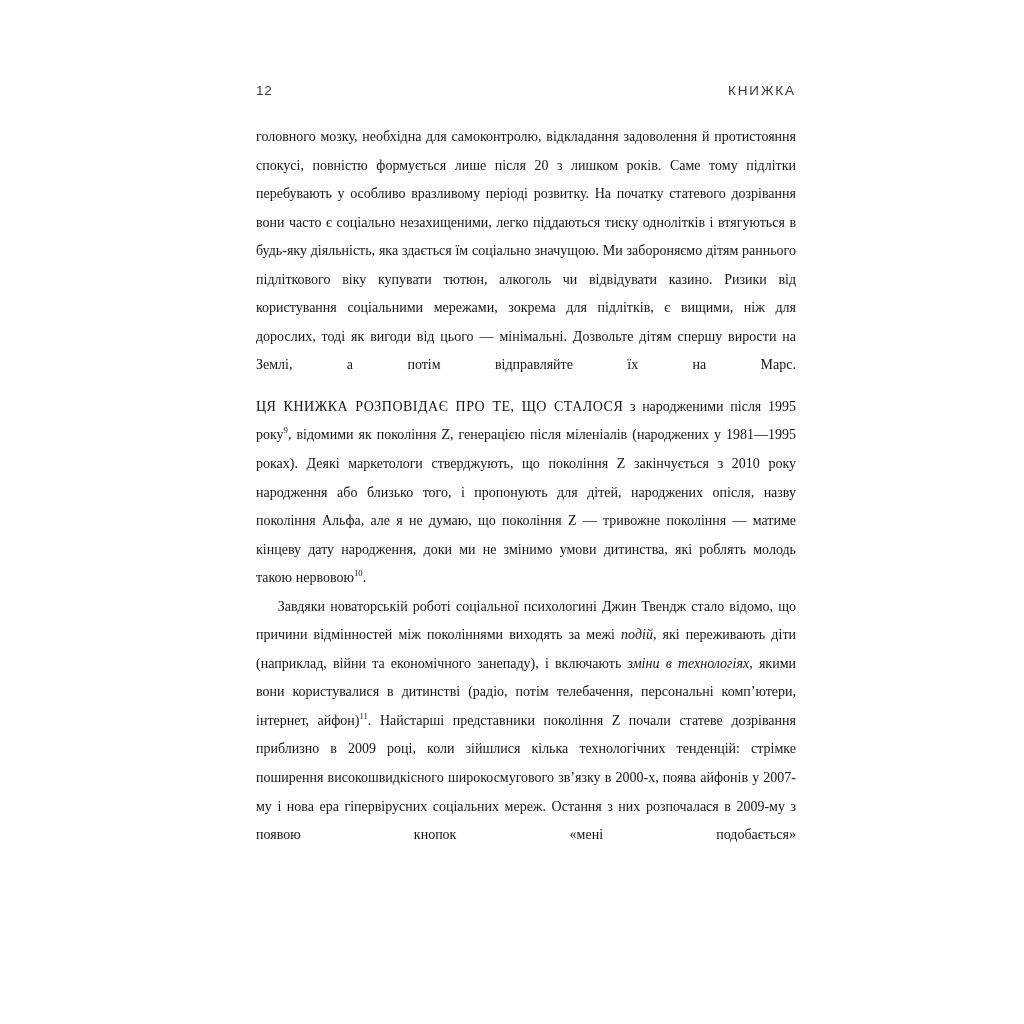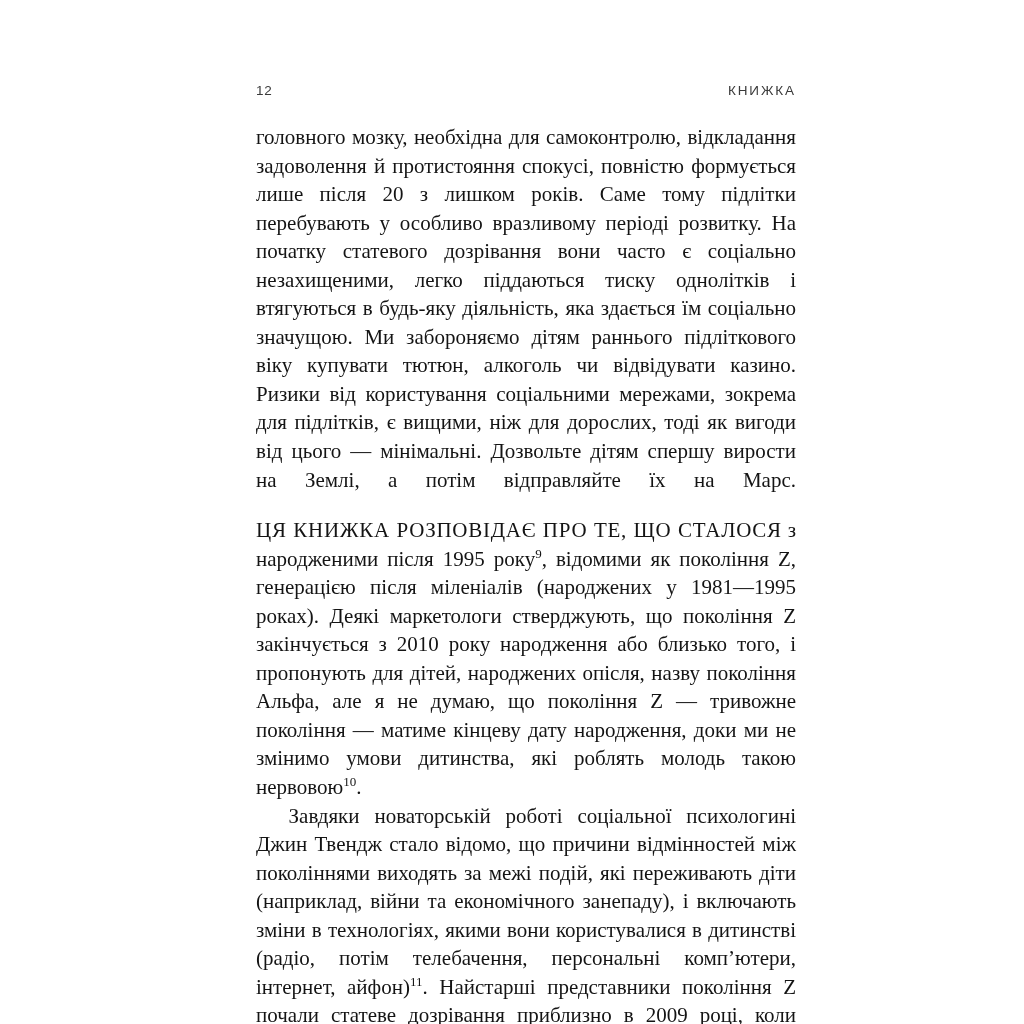--- a/index.html
+++ b/index.html
@@ -50,44 +50,45 @@
   
   .textblock {
     position: absolute;
     left: 256px;
     top: 123px;
     width: 540px;
   }
 
   p.para {
     margin: 0;
-    font-size: 21px;
+    font-size: 14px;
     line-height: 28.55px;
     text-align: justify;
     text-align-last: left;
     text-justify: inter-word;
     hyphens: none;
     word-spacing: 0.02em;
     color: #141414;
   }
   p.para.indent {
     text-indent: 1.55em;
   }
   p.para.gap-before {
-    margin-top: 22px;
+    margin-top: 13px;
   }
   p.para.last-full {
     text-align-last: justify;
   }
 
   .smallcaps {
     font-variant: normal;
     letter-spacing: 0.035em;
   }
   .ital {
+    font-style: italic;
   }
   sup.note {
     font-size: 0.62em;
     vertical-align: super;
     line-height: 0;
     letter-spacing: 0;
   }
 </style>
 </head>
 <body>

